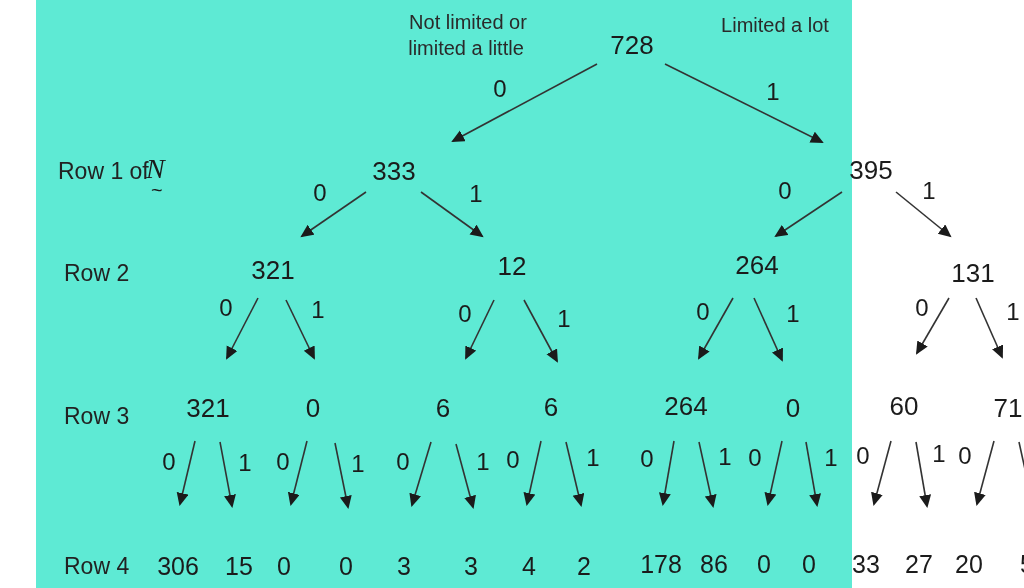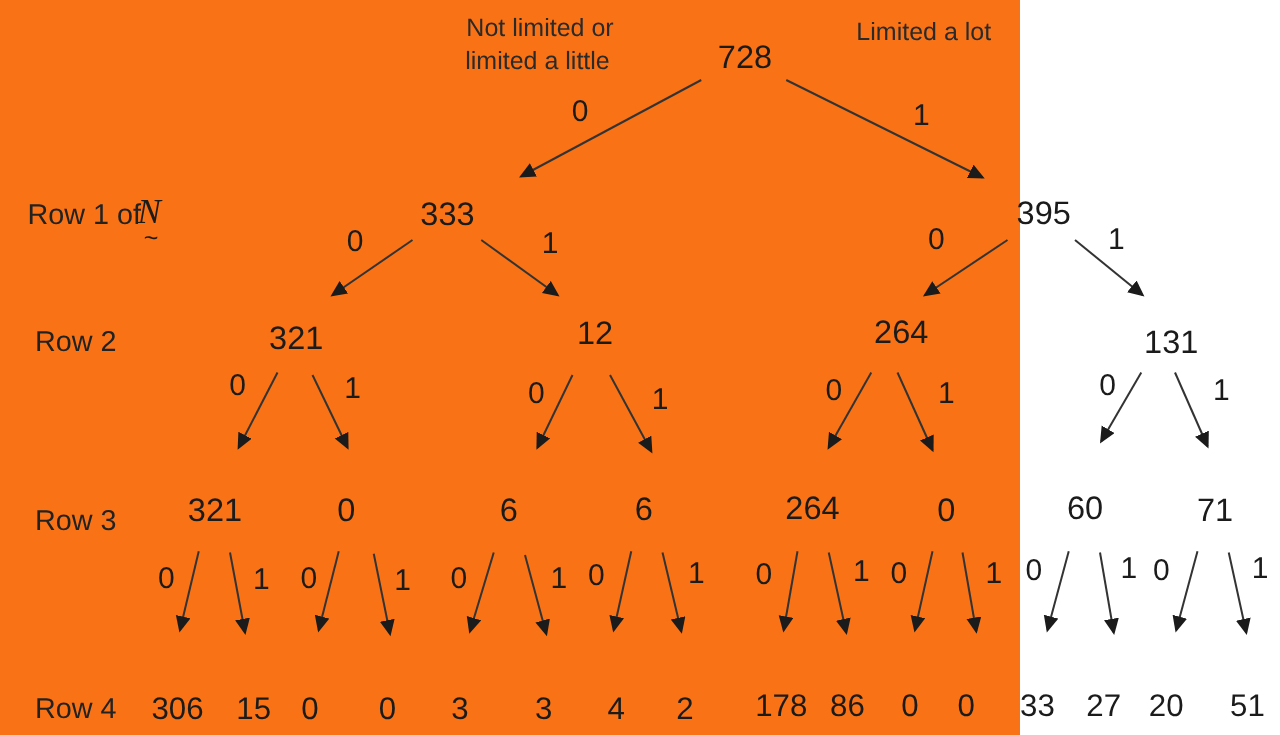--- a/index.html
+++ b/index.html
@@ -1,21 +1,22 @@
 <!DOCTYPE html>
 <html><head>
 <meta charset="utf-8">
 <style>
   html, body { margin: 0; padding: 0; background: #ffffff; }
   .stage {
     position: relative;
     width: 816px;
     height: 588px;
-    background: #f97316;
+    background: #5eead4;
     font-family: "Liberation Sans", sans-serif;
+    margin-left: 36px;
   }
   svg { display: block; }
   text { fill: #1b1b1b; }
   .toplab { font-size: 20px; text-anchor: middle; fill: #2a2a2a; }
   .num    { font-size: 26px; text-anchor: middle; }
   .num4   { font-size: 25px; text-anchor: middle; }
   .el     { font-size: 24px; text-anchor: middle; }
   .rowlab { font-size: 23px; text-anchor: start; fill: #222222; }
   .nsym   { font-size: 28px; font-style: italic; font-family: "Liberation Serif", serif; text-anchor: start; }
   .tild   { font-size: 20px; text-anchor: start; }

